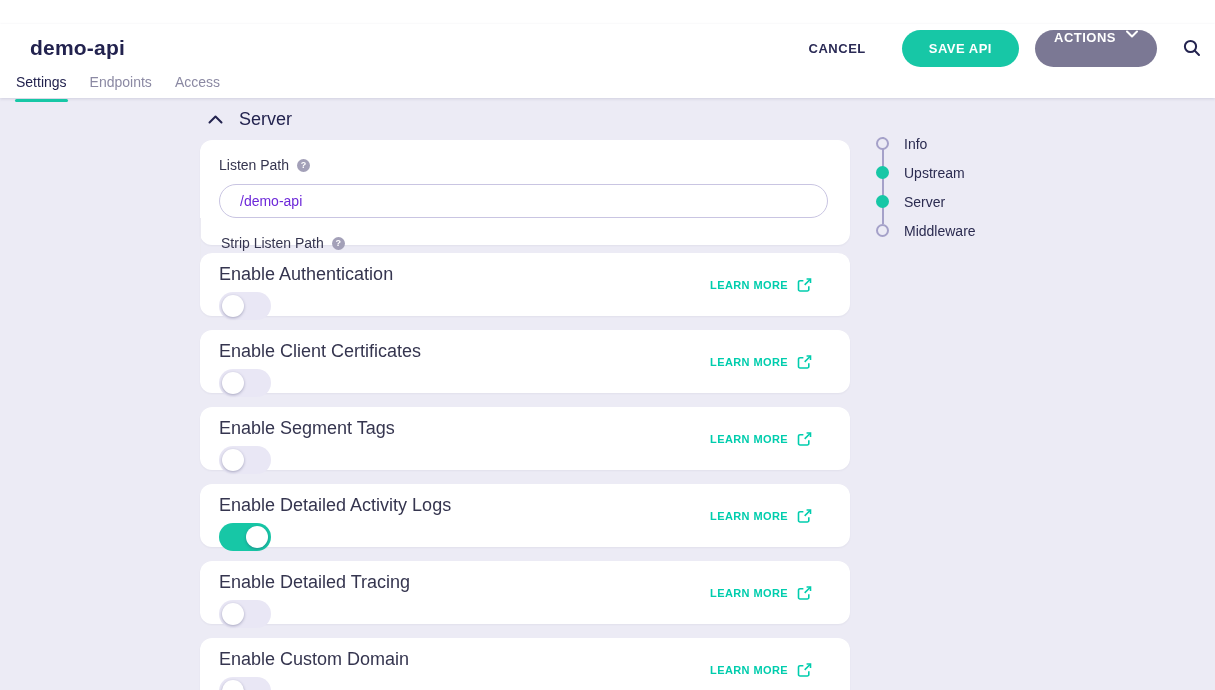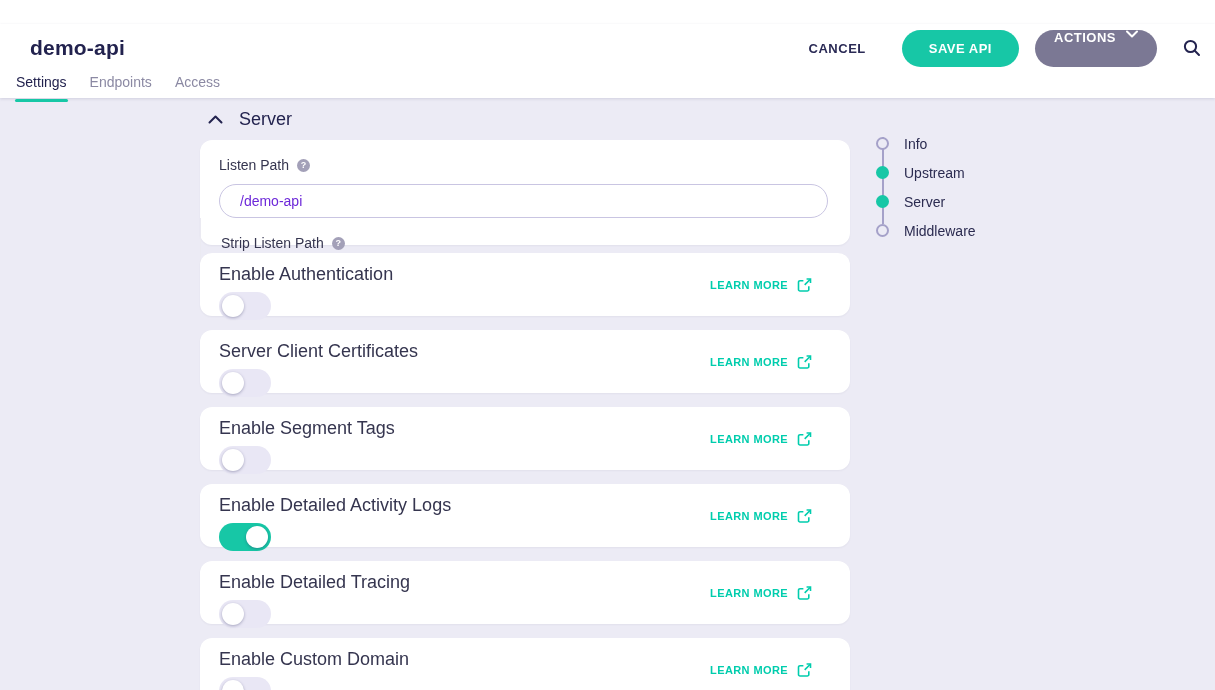--- a/index.html
+++ b/index.html
@@ -152,21 +152,21 @@
         <span>LEARN MORE</span>
         <svg width="15" height="15" viewBox="0 0 16 16">
           <path d="M12.6 9.2v3.6a1.6 1.6 0 0 1-1.6 1.6H3.2a1.6 1.6 0 0 1-1.6-1.6V5a1.6 1.6 0 0 1 1.6-1.6h3.6" fill="none" stroke="currentColor" stroke-width="1.7"></path>
           <polyline points="10.2,1.6 14.4,1.6 14.4,5.8" fill="none" stroke="currentColor" stroke-width="1.7"></polyline>
           <line x1="13.9" y1="2.1" x2="8.2" y2="7.8" stroke="currentColor" stroke-width="1.7"></line>
         </svg>
       </a>
     </div>
 
     <div class="card card-toggle">
-      <div class="card-label">Server Client Certificates</div>
+      <div class="card-label">Enable Client Certificates</div>
       <div class="toggle" data-state="off">
           <div class="knob"></div>
         </div>
       <a class="learn-more">
         <span>LEARN MORE</span>
         <svg width="15" height="15" viewBox="0 0 16 16">
           <path d="M12.6 9.2v3.6a1.6 1.6 0 0 1-1.6 1.6H3.2a1.6 1.6 0 0 1-1.6-1.6V5a1.6 1.6 0 0 1 1.6-1.6h3.6" fill="none" stroke="currentColor" stroke-width="1.7"></path>
           <polyline points="10.2,1.6 14.4,1.6 14.4,5.8" fill="none" stroke="currentColor" stroke-width="1.7"></polyline>
           <line x1="13.9" y1="2.1" x2="8.2" y2="7.8" stroke="currentColor" stroke-width="1.7"></line>
         </svg>

